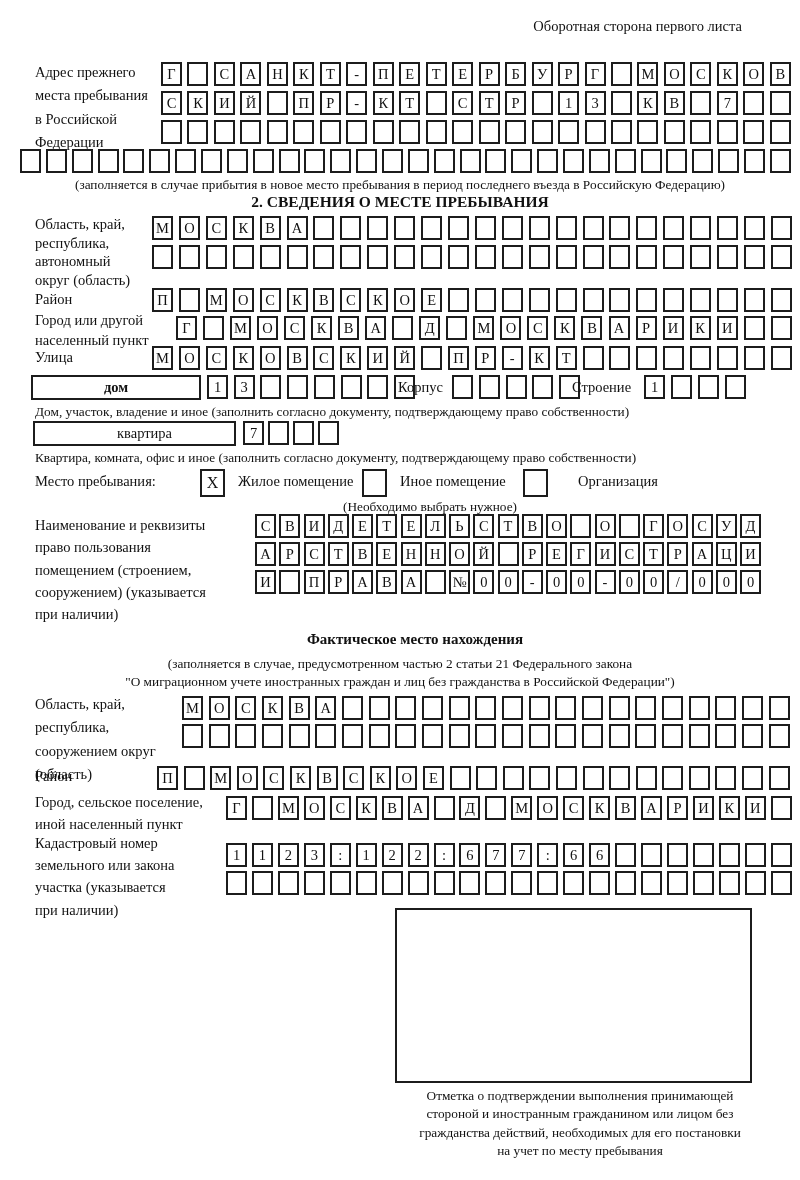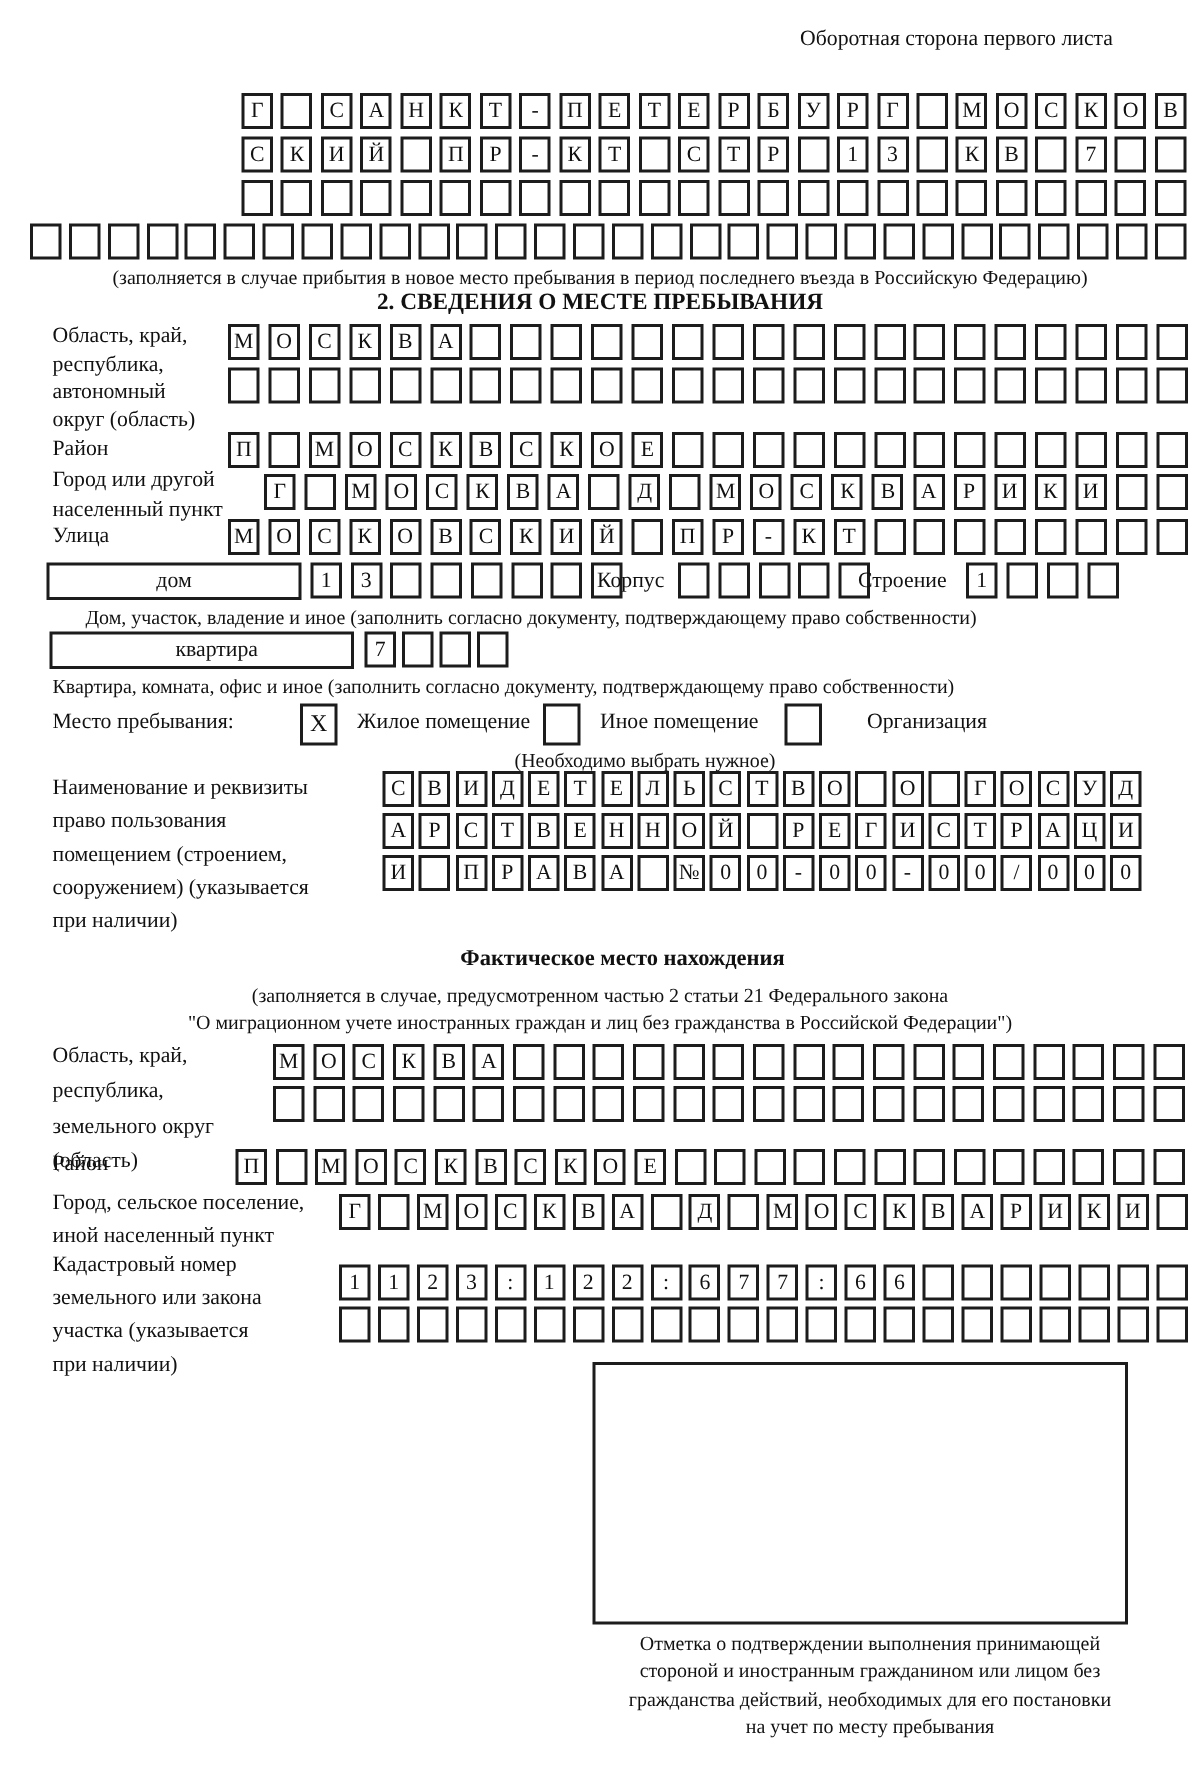--- a/index.html
+++ b/index.html
@@ -40,27 +40,27 @@
   #lbl-reg{top:215px;left:35px;line-height:18.6px;}
   #r-reg-0{left:152px;top:216px;width:640px;}
   #r-reg-1{left:152px;top:245px;width:640px;}
   #lbl-district{top:291px;left:35px;}
   #r-district{left:152px;top:288px;width:640px;}
   #lbl-city{top:311px;left:35px;line-height:19.5px;}
   #r-city{left:176px;top:316px;width:616px;}
   #lbl-street{top:349px;left:35px;}
   #r-street{left:152px;top:346px;width:640px;}
 
-  #house-widebox{left:31px;top:375px;width:170px;}
+  #house-widebox{left:31px;top:375px;width:170px;font-weight:bold;}
   #r-house{left:207px;top:375px;width:208px;}
   #lbl-korpus{top:379px;left:398px;}
   #r-korpus{left:452px;top:375px;width:128px;}
   #lbl-stroenie{top:379px;left:572px;}
   #r-stroenie{left:644px;top:375px;width:102px;}
-  #note-house{top:404px;left:35px;margin-left:22px;}
+  #note-house{top:404px;left:35px;}
 
   #apt-widebox{left:33px;top:421px;width:203px;padding-left:20px;}
   #r-apt{left:243px;top:421px;width:96px;}
   #note-apt{top:450px;left:35px;}
 
   #lbl-place{top:473px;left:35px;}
   #place-box-0{left:200px;top:469px;}
   #lbl-place-opt-0{top:473px;left:238px;}
   #place-box-1{left:362px;top:469px;}
   #lbl-place-opt-1{top:473px;left:400px;}
@@ -90,20 +90,26 @@
   #stamp-box{position:absolute;left:395px;top:908px;width:357px;height:175px;border:2px solid #1c1c1c;box-sizing:border-box;background:#fff;}
   #stamp-note{position:absolute;left:378px;top:1087px;width:404px;text-align:center;line-height:18.3px;font-size:13.3px;white-space:normal;}
 </style>
 </head>
 <body>
 
 <div id="form">
 
   <div class="lbl" id="page-title">Оборотная сторона первого листа</div>
 
+  <div class="lbl" id="lbl-prev">
+      <div>Адрес прежнего</div>
+      <div>места пребывания</div>
+      <div>в Российской</div>
+      <div>Федерации</div>
+    </div>
   <div class="row" id="r-prev-0">
       <div class="cell">Г</div>
       <div class="cell"></div>
       <div class="cell">С</div>
       <div class="cell">А</div>
       <div class="cell">Н</div>
       <div class="cell">К</div>
       <div class="cell">Т</div>
       <div class="cell">-</div>
       <div class="cell">П</div>
@@ -481,21 +487,21 @@
 
   <div class="lbl bold center" id="fact-title">Фактическое место нахождения</div>
   <div id="fact-notes">
       <div>(заполняется в случае, предусмотренном частью 2 статьи 21 Федерального закона</div>
       <div>"О миграционном учете иностранных граждан и лиц без гражданства в Российской Федерации")</div>
     </div>
 
   <div class="lbl" id="lbl-freg">
       <div>Область, край,</div>
       <div>республика,</div>
-      <div>земельного округ</div>
+      <div>сооружением округ</div>
       <div>(область)</div>
     </div>
   <div class="row" id="r-freg-0">
       <div class="cell">М</div>
       <div class="cell">О</div>
       <div class="cell">С</div>
       <div class="cell">К</div>
       <div class="cell">В</div>
       <div class="cell">А</div>
       <div class="cell"></div>

